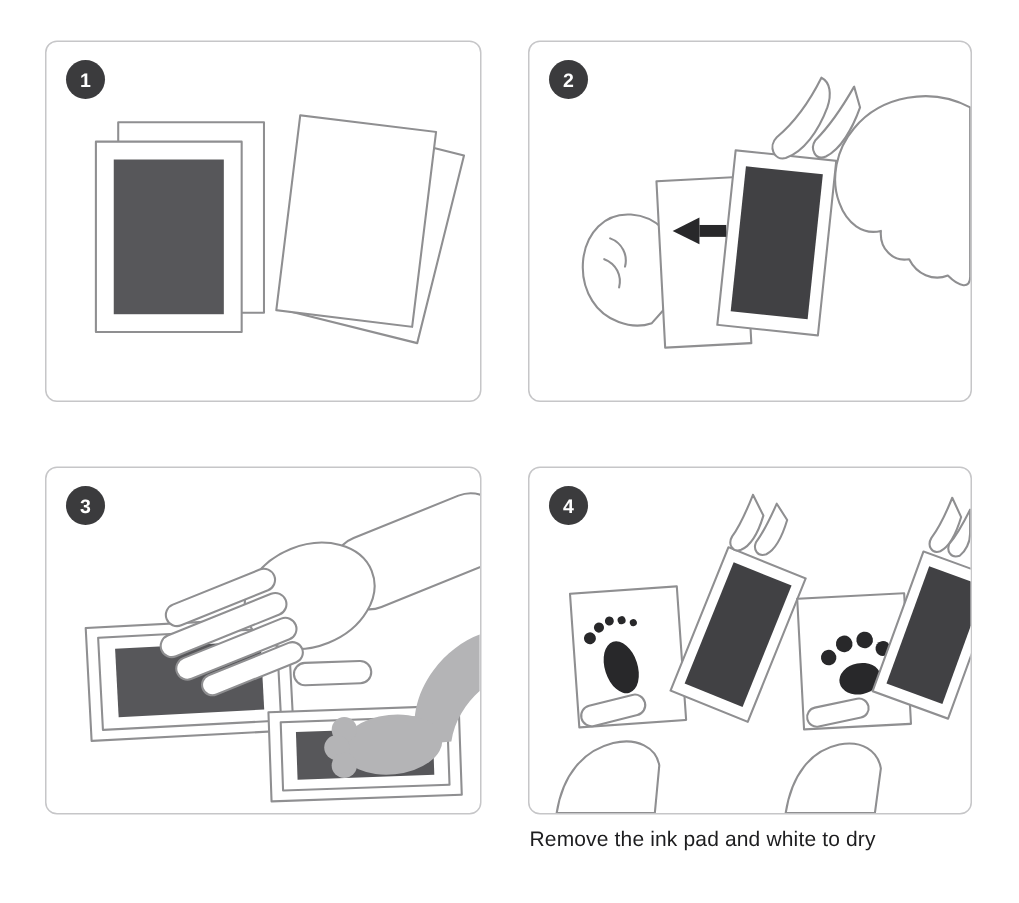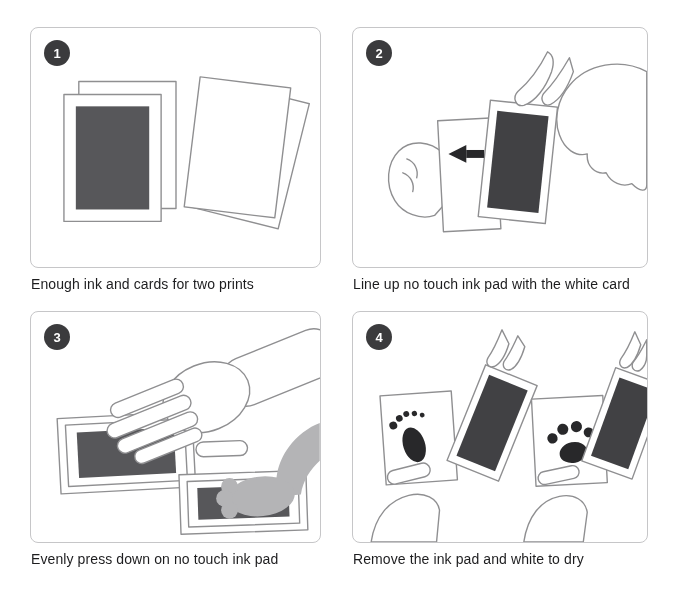--- a/index.html
+++ b/index.html
@@ -51,21 +51,20 @@
       <g>
         <rect class="ln" x="48" y="54" width="98" height="128"></rect>
         <rect class="ln" x="33" y="67" width="98" height="128"></rect>
         <rect class="ink" x="45" y="79" width="74" height="104"></rect>
       </g>
     </svg>
     <div class="badge">
       <span>1</span>
     </div>
   </section>
-  <p class="caption" style="left:31px;top:276px;width:291px">Enough ink and cards for two prints</p>
 
   <section class="panel" style="left:352px;top:27px;width:296px;height:241px">
     <svg class="illus" viewBox="0 0 296 241" aria-hidden="true">
 
       <g>
         <path class="ln" d="M90,126 C78,114 58,112 46,124 C34,136 32,158 42,174 C50,187 68,194 82,189 L90,180 Z"></path>
         <path class="lnn" d="M54,132 C62,135 66,143 64,151"></path>
         <path class="lnn" d="M50,146 C58,149 62,157 60,165"></path>
       </g>
 
@@ -89,21 +88,20 @@
 
       <g>
         <polygon class="blk" points="96,127 114,118 114,136"></polygon>
         <rect class="blk" x="114" y="123" width="18" height="8"></rect>
       </g>
     </svg>
     <div class="badge">
       <span>2</span>
     </div>
   </section>
-  <p class="caption" style="left:353px;top:276px;width:296px">Line up no touch ink pad with the white card</p>
 
   <section class="panel" style="left:30px;top:311px;width:291px;height:232px">
     <svg class="illus" viewBox="0 0 291 232" aria-hidden="true">
 
       <g transform="rotate(-3 96 142)">
         <rect class="ln" x="28" y="104" width="136" height="76"></rect>
         <rect class="ln" x="36" y="111" width="120" height="62"></rect>
         <rect class="ink" x="47" y="119" width="98" height="46"></rect>
       </g>
 
@@ -128,21 +126,20 @@
         <ellipse class="paw" cx="232" cy="186" rx="34" ry="20" transform="rotate(-6 232 186)"></ellipse>
         <circle class="paw" cx="200" cy="176" r="8.5"></circle>
         <circle class="paw" cx="195" cy="188" r="8.5"></circle>
         <circle class="paw" cx="200" cy="200" r="8.5"></circle>
       </g>
     </svg>
     <div class="badge">
       <span>3</span>
     </div>
   </section>
-  <p class="caption" style="left:31px;top:551px;width:291px">Evenly press down on no touch ink pad</p>
 
   <section class="panel" style="left:352px;top:311px;width:296px;height:232px">
     <svg class="illus" viewBox="0 0 296 232" aria-hidden="true">
 
       <g>
         <path class="ln" d="M18,232 C22,206 36,190 56,185 C72,181 85,188 87,200 L84,232 Z"></path>
       </g>
       <g transform="rotate(-4 66 127)">
         <rect class="ln" x="30" y="82" width="72" height="90"></rect>
         <g transform="rotate(-14 59 130)">

